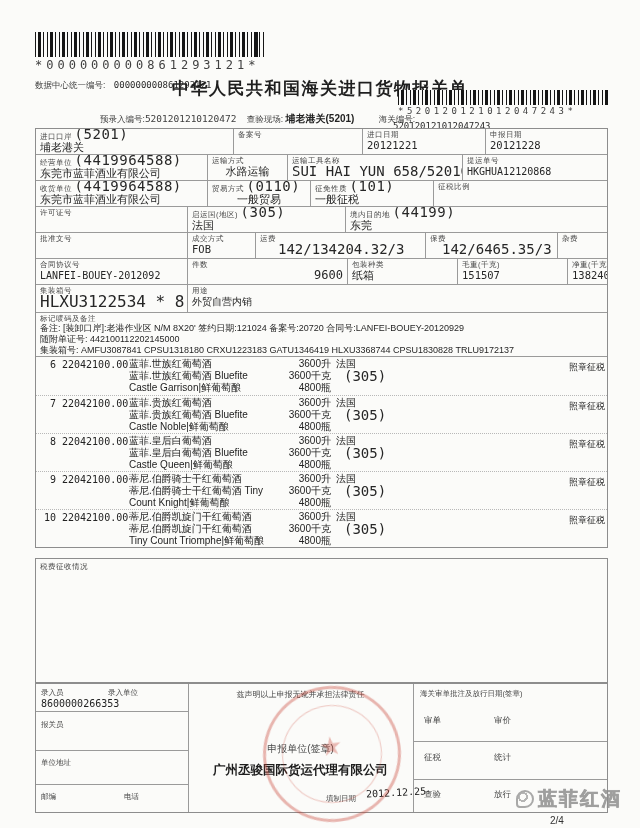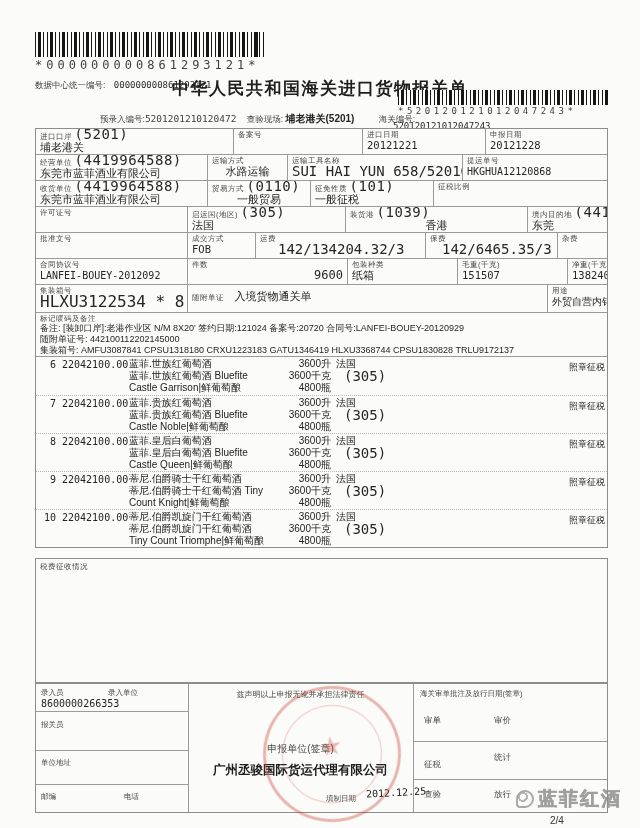--- a/index.html
+++ b/index.html
@@ -141,24 +141,20 @@
 
     <div class="irow">
       <div class="cell" style="width:152px;">
         <div class="lab">许可证号</div>
         <div class="val"></div>
       </div>
       <div class="cell" style="width:158px;">
         <div class="lab"><span>启运国(地区)</span> <span class="num">(305)</span></div>
         <div class="val">法国</div>
       </div>
-      <div class="cell" style="width:182px;">
-        <div class="lab"><span>装货港</span> <span class="num">(1039)</span></div>
-        <div class="val" style="text-align:center;">香港</div>
-      </div>
       <div class="cell">
         <div class="lab"><span>境内目的地</span> <span class="num">(44199)</span></div>
         <div class="val">东莞</div>
       </div>
     </div>
 
     <div class="irow">
       <div class="cell" style="width:152px;">
         <div class="lab">批准文号</div>
         <div class="val"></div>
@@ -201,24 +197,20 @@
       <div class="cell">
         <div class="lab">净重(千克)</div>
         <div class="val num" style="font-size:10.5px;">138240</div>
       </div>
     </div>
 
     <div class="irow" style="height:28px;">
       <div class="cell" style="width:152px;">
         <div class="lab">集装箱号</div>
         <div class="val num" style="font-size:16px;">HLXU3122534 * 8(8)</div>
-      </div>
-      <div class="cell" style="width:360px;">
-        <span class="lab">随附单证</span>
-        <span class="val inline-val">入境货物通关单</span>
       </div>
       <div class="cell">
         <div class="lab">用途</div>
         <div class="val" style="font-size:10px;">外贸自营内销</div>
       </div>
     </div>
 
     <div class="marks">
       <div class="lab">标记唛码及备注</div>
       <div class="ml">备注: [装卸口岸]:老港作业区 N/M 8X20' 签约日期:121024 备案号:20720 合同号:LANFEI-BOUEY-20120929</div>
@@ -350,21 +342,21 @@
     <div class="flab" style="left:152px;top:5px;width:225px;text-align:center;font-size:8px;">兹声明以上申报无讹并承担法律责任</div>
     <div class="flab" style="left:152px;top:58px;width:225px;text-align:center;font-size:10px;">申报单位(签章)</div>
     <div class="fval" style="left:152px;top:78px;width:225px;text-align:center;font-size:12.5px;font-weight:600;">广州丞骏国际货运代理有限公司</div>
     <div class="flab" style="left:290px;top:110px;">填制日期</div>
     <div class="fval num" style="left:330px;top:103px;font-size:10px;transform:rotate(-3deg);">2012.12.25</div>
 
     <div class="flab" style="left:384px;top:5px;">海关审单批注及放行日期(签章)</div>
     <div class="flab" style="left:388px;top:31px;font-size:8.5px;">审单</div>
     <div class="flab" style="left:458px;top:31px;font-size:8.5px;">审价</div>
     <div class="hline" style="left:377px;top:57px;right:0;"></div>
-    <div class="flab" style="left:388px;top:68px;font-size:8.5px;margin-top:7px;">征税</div>
+    <div class="flab" style="left:388px;top:68px;font-size:8.5px;">征税</div>
     <div class="flab" style="left:458px;top:68px;font-size:8.5px;">统计</div>
     <div class="hline" style="left:377px;top:95px;right:0;"></div>
     <div class="flab" style="left:388px;top:105px;font-size:8.5px;">查验</div>
     <div class="flab" style="left:458px;top:105px;font-size:8.5px;">放行</div>
   </div>
 
   <div class="abs stamp">
     <div class="stamp-inner"></div>
     <div class="stamp-star">★</div>
   </div>

